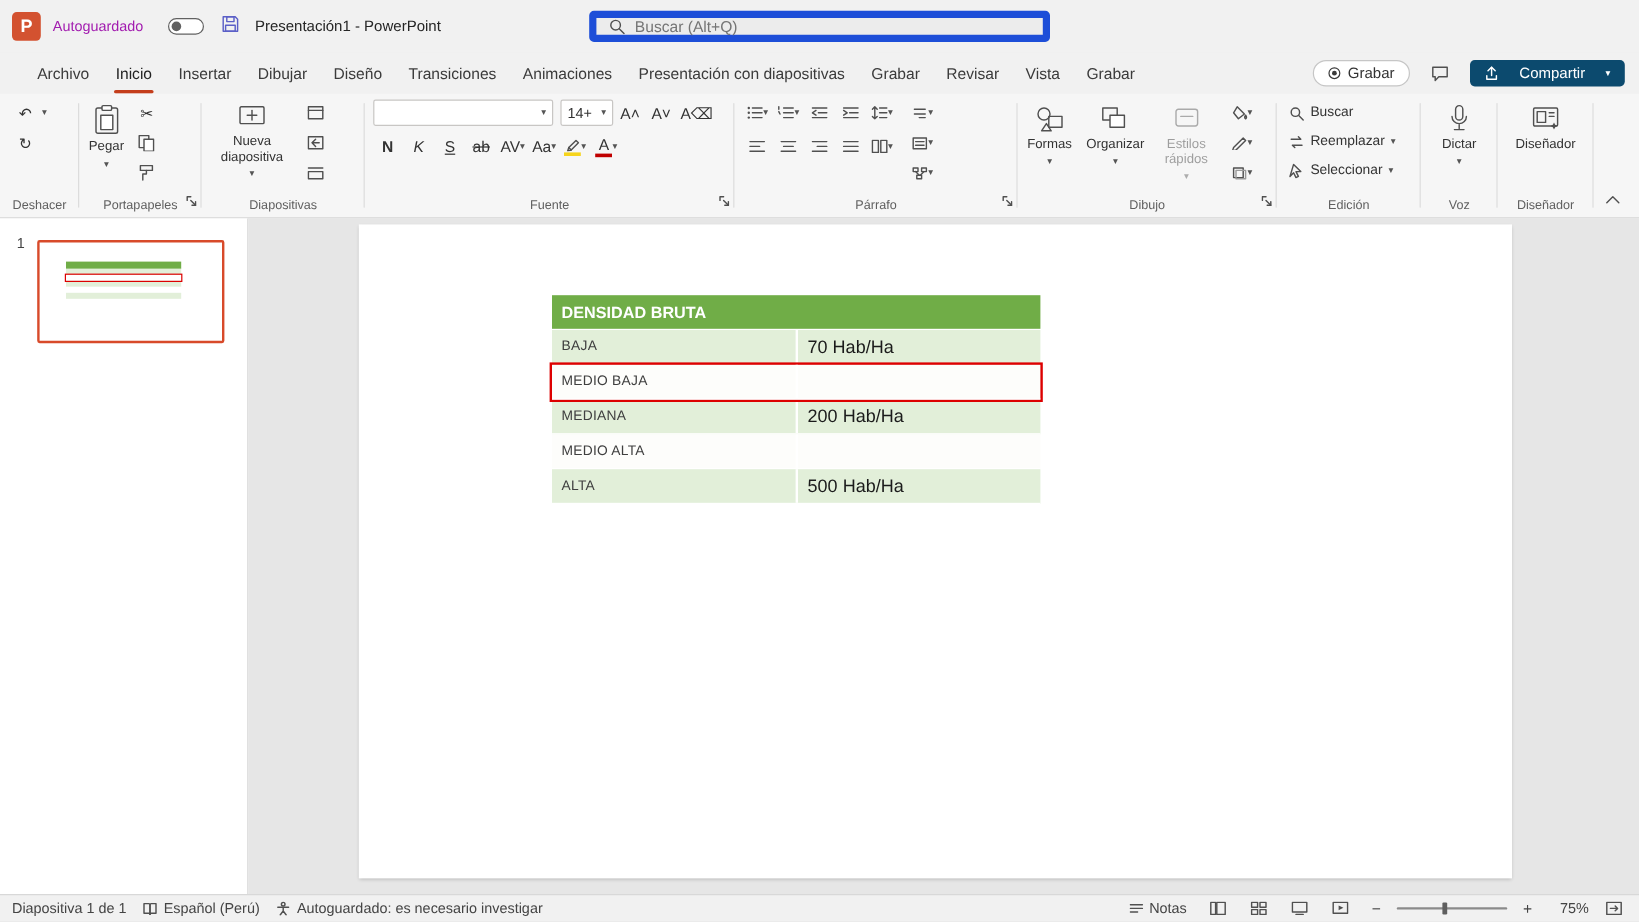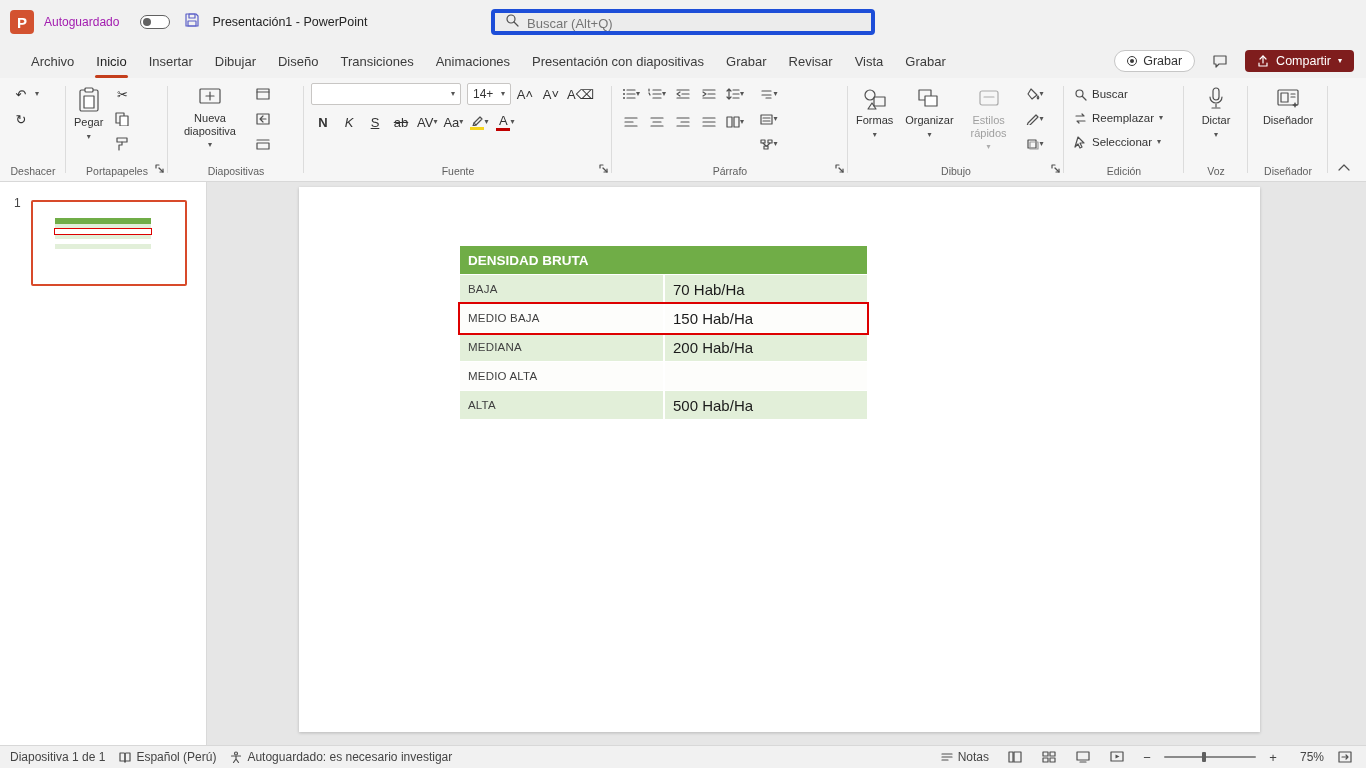--- a/index.html
+++ b/index.html
@@ -7,39 +7,39 @@
   .app{width:1366px;height:768px;display:flex;flex-direction:column;background:#f1f1f1;position:relative;}
 
   
   .titlebar{height:44px;display:flex;align-items:center;background:#f1f1f1;padding-left:10px;position:relative;flex:0 0 auto;}
   .ppt-logo{width:24px;height:24px;border-radius:4px;background:#d35230;color:#fff;font-weight:bold;font-size:15px;display:flex;align-items:center;justify-content:center;margin-right:10px;}
   .autosave{font-size:12px;color:#a21caf;margin-right:21px;}
   .toggle{width:30px;height:14px;border:1px solid #616161;border-radius:8px;position:relative;background:#fff;margin-right:14px;}
   .toggle .knob{position:absolute;left:2px;top:2px;width:8px;height:8px;border-radius:50%;background:#616161;}
   .saveicon{margin-right:12px;}
   .wintitle{font-size:12.5px;color:#252525;white-space:nowrap;}
-  .searchbox{position:absolute;left:50%;top:9px;transform:translateX(-50%);width:384px;height:26px;background:#ececec;border:4px solid #1d4ed8;border-radius:4px;display:flex;align-items:flex-end;padding:0 10px;gap:8px;}
+  .searchbox{position:absolute;left:50%;top:9px;transform:translateX(-50%);width:384px;height:26px;background:#ececec;border:6px solid #1d4ed8;border-radius:4px;display:flex;align-items:flex-start;padding:0 10px;gap:8px;}
   .searchbox input{border:none;outline:none;background:transparent;font-size:13px;color:#5f5f5f;width:300px;}
   .tb-right{margin-left:auto;display:flex;align-items:center;height:100%;}
   .username{font-size:12px;color:#333;margin-right:10px;}
   .avatar{width:24px;height:24px;border-radius:50%;background:#0f6cbd;color:#fff;font-size:10px;font-weight:bold;display:flex;align-items:center;justify-content:center;margin-right:14px;}
   .penbtn{font-size:15px;color:#444;width:34px;height:44px;display:flex;align-items:center;justify-content:center;}
   .winctl{width:46px;height:44px;display:flex;align-items:center;justify-content:center;font-size:14px;color:#333;}
 
   
   .tabrow{height:34px;display:flex;align-items:stretch;background:#f1f1f1;padding:0 8px 0 20px;flex:0 0 auto;}
   .rtab{font-size:13px;color:#3b3b3b;padding:0 11px;display:flex;align-items:center;position:relative;white-space:nowrap;}
   .rtab.active{font-weight:normal;color:#222;}
   .rtab.active::after{content:"";position:absolute;left:10px;right:10px;bottom:0;height:3px;background:#c43e1c;border-radius:2px;}
   .tab-right{margin-left:auto;display:flex;align-items:center;gap:10px;padding-right:4px;}
   .grabar-pill{display:flex;align-items:center;gap:6px;border:1px solid #c6c6c6;background:#fff;border-radius:14px;padding:3px 12px;font-size:12.5px;color:#333;}
   .recdot{width:10px;height:10px;border:1.5px solid #3a3a3a;border-radius:50%;display:flex;align-items:center;justify-content:center;}
   .recdot::after{content:"";width:4px;height:4px;border-radius:50%;background:#3a3a3a;}
   .commentbtn{width:30px;height:26px;display:flex;align-items:center;justify-content:center;}
-  .compartir{display:flex;align-items:center;gap:7px;background:#7f1d1d;color:#fff;border-radius:4px;padding:4px 12px;font-size:12.5px;}
+  .compartir{display:flex;align-items:center;gap:17px;background:#0c4a6e;color:#fff;border-radius:4px;padding:4px 12px;font-size:12.5px;}
 
   
   .ribbon{height:104px;background:#f6f6f6;border-bottom:1px solid #d8d8d8;display:flex;flex:0 0 auto;position:relative;}
   .rgroup{display:flex;flex-direction:column;padding:5px 3px 0;position:relative;}
   .rgroup::after{content:"";position:absolute;right:0;top:8px;bottom:8px;width:1px;background:#dcdcdc;}
   .gcontent{flex:1;display:flex;align-items:flex-start;gap:2px;}
   .glabel{height:19px;font-size:10.5px;color:#5f5f5f;text-align:center;line-height:18px;white-space:nowrap;}
   .launcher{position:absolute;right:4px;bottom:4px;}
   .bigbtn{display:flex;flex-direction:column;align-items:center;justify-content:flex-start;padding:4px 5px 2px;border-radius:3px;font-size:11px;color:#333;text-align:center;line-height:1.15;gap:3px;}
   .bigbtn .chev{margin-top:1px;}
@@ -639,21 +639,20 @@
         <div class="ptable">
           <div class="thead">
             <div class="th c2">DENSIDAD BRUTA</div>
           </div>
           <div class="trow band">
             <div class="td c1 lvl">BAJA</div>
             <div class="td c2 val">70 Hab/Ha</div>
           </div>
           <div class="trow plain selected">
             <div class="td c1 lvl">MEDIO BAJA</div>
-            <div class="td c2 val">150 Hab/Ha</div>
           </div>
           <div class="trow band">
             <div class="td c1 lvl">MEDIANA</div>
             <div class="td c2 val">200 Hab/Ha</div>
           </div>
           <div class="trow plain">
             <div class="td c1 lvl">MEDIO ALTA</div>
           </div>
           <div class="trow band">
             <div class="td c1 lvl">ALTA</div>

